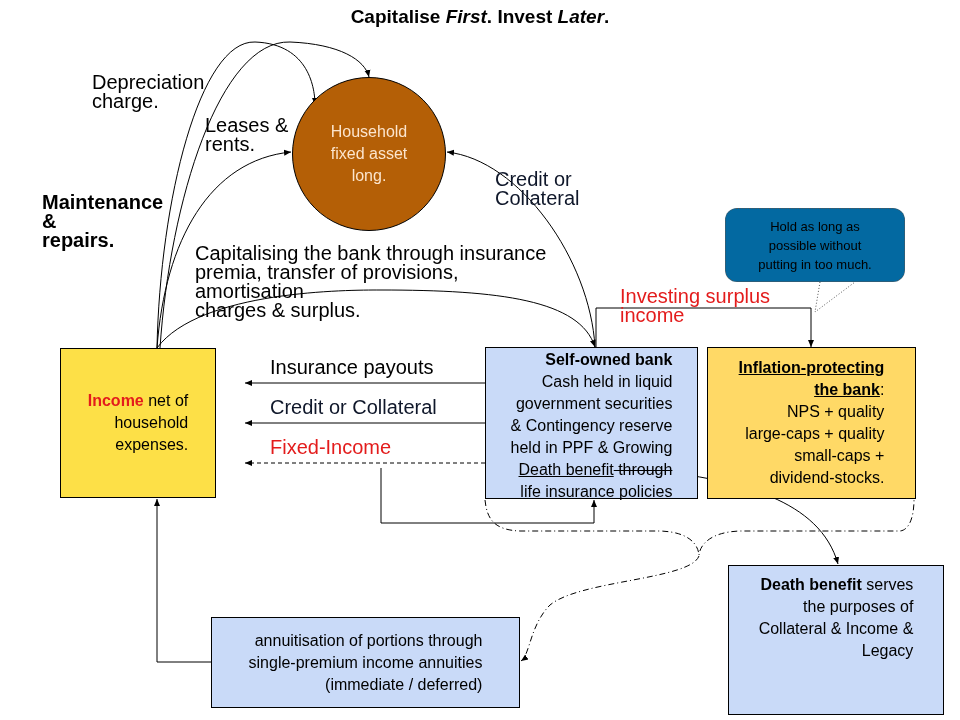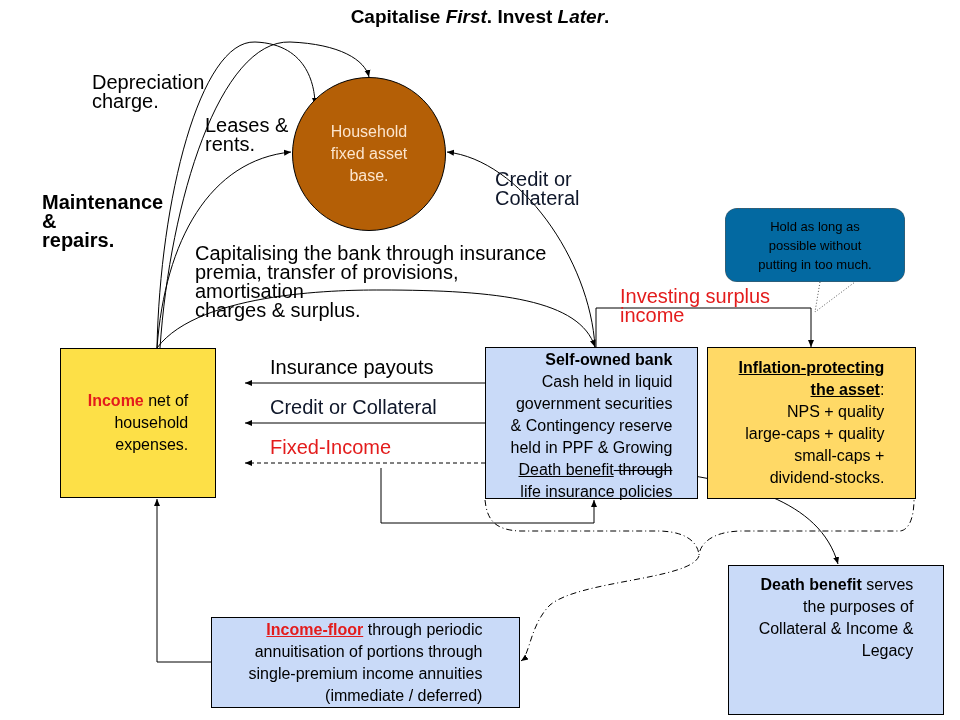--- a/index.html
+++ b/index.html
@@ -62,21 +62,21 @@
 
   <path d="M820,282 L815,312 L855,282" fill="#fff" stroke="#555" stroke-width="1" stroke-dasharray="1,2"></path>
 </svg>
 
 <div class="abs title"><span>Capitalise </span><i>First</i><span>. Invest </span><i>Later</i><span>.</span></div>
 
 <div class="circle">
   <div>
     <div>Household</div>
     <div>fixed asset</div>
-    <div>base.</div>
+    <div>long.</div>
   </div>
 </div>
 
 <div class="abs label" style="left:92px;top:73px;width:120px;">
   <div>Depreciation</div>
   <div>charge.</div>
 </div>
 <div class="abs label" style="left:205px;top:116px;width:90px;">
   <div>Leases &amp;</div>
   <div>rents.</div>
@@ -126,37 +126,36 @@
     <div>&amp; Contingency reserve</div>
     <div>held in PPF &amp; Growing</div>
     <div><span class="ul">Death benefit</span><span class="strike"> through</span></div>
     <div>life insurance policies</div>
   </div>
 </div>
 
 <div class="box infl-box">
   <div>
     <div class="bold ul">Inflation-protecting</div>
-    <div><span class="bold ul">the asset</span><span>:</span></div>
+    <div><span class="bold ul">the bank</span><span>:</span></div>
     <div>NPS + quality</div>
     <div>large-caps + quality</div>
     <div>small-caps +</div>
     <div>dividend-stocks.</div>
   </div>
 </div>
 
 <div class="box death-box">
   <div>
     <div><span class="bold">Death benefit</span><span> serves</span></div>
     <div>the purposes of</div>
     <div>Collateral &amp; Income &amp;</div>
     <div>Legacy</div>
   </div>
 </div>
 
 <div class="box floor-box">
   <div>
-    <div><span class="red-txt bold ul">Income-floor</span><span> through periodic</span></div>
     <div>annuitisation of portions through</div>
     <div>single-premium income annuities</div>
     <div>(immediate / deferred)</div>
   </div>
 </div>
 
 </body></html>

